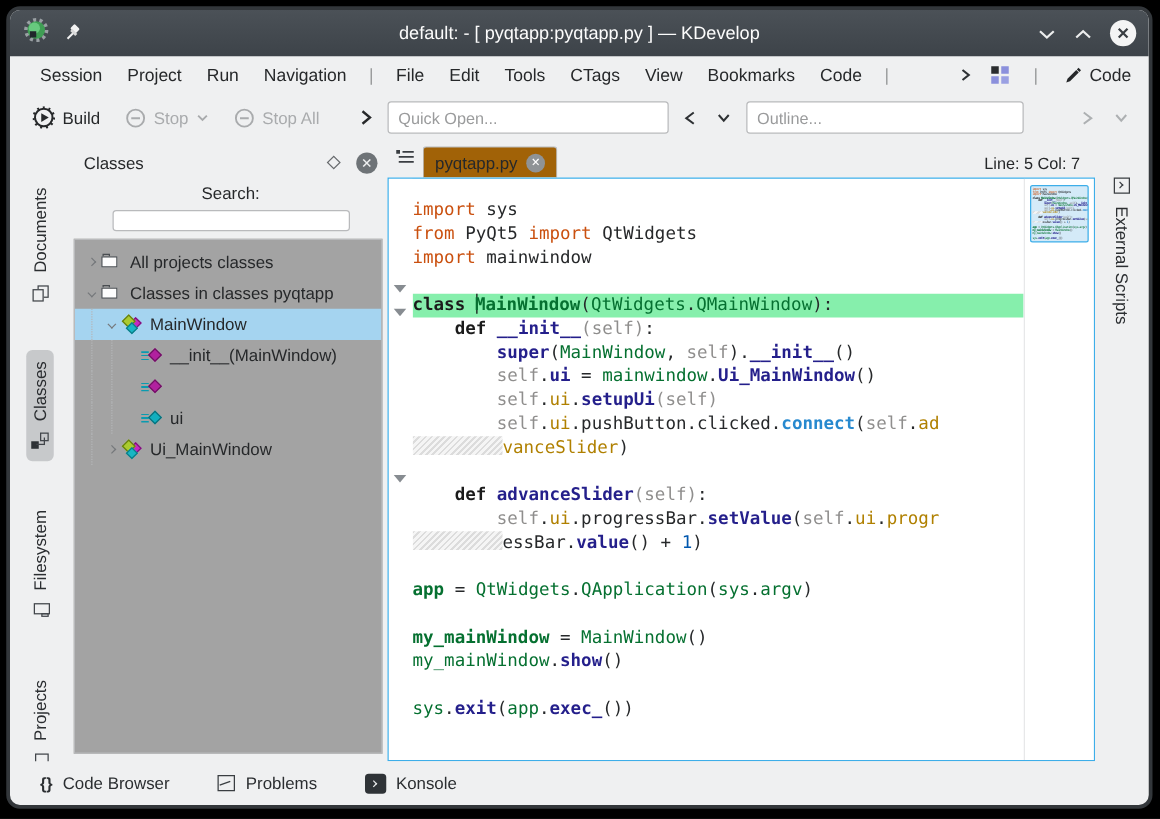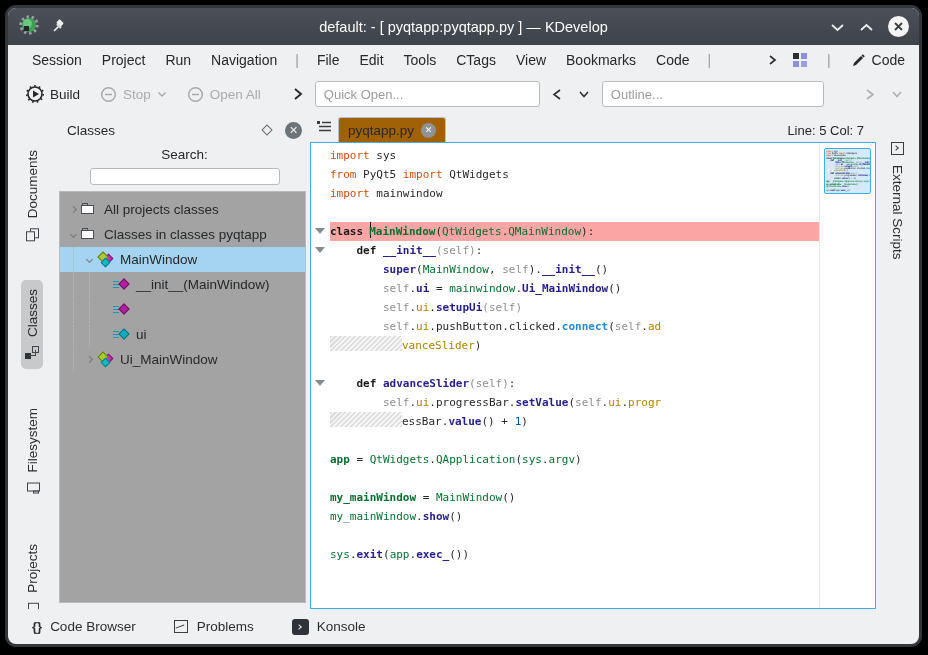--- a/index.html
+++ b/index.html
@@ -89,24 +89,24 @@
   .listicon { margin:0 6px 5px 2px; }
   .etab { height:25px; background:#a16207; border:1px solid #bcbec0; border-bottom:none; border-radius:3px 3px 0 0;
           display:flex; align-items:center; gap:7px; padding:0 9px; font-size:13.5px; color:#26282a; }
   .tclose { width:15px; height:15px; border-radius:50%; background:#8f9396; color:#fff; font-size:9px;
             display:flex; align-items:center; justify-content:center; }
   .linecol { margin-left:auto; font-size:13px; color:#26282a; padding:0 8px 4px 0; }
   #editorframe { flex:1; border:1px solid #3daee9; background:#fff; display:flex; overflow:hidden; }
   #foldcol { flex:0 0 19px; position:relative; background:#fff; }
   .fold { position:absolute; left:4px; width:0; height:0;
           border-left:5px solid transparent; border-right:5px solid transparent; border-top:6px solid #878c91; }
-  #code { flex:1; padding-top:3px; font-family:"DejaVu Sans Mono","Liberation Mono",monospace;
-          font-size:11px; line-height:19px; overflow:hidden; min-width:0; }
+  #code { flex:1; padding-top:16px; font-family:"DejaVu Sans Mono","Liberation Mono",monospace;
+          font-size:14px; line-height:19px; overflow:hidden; min-width:0; }
   .cl { height:19px; white-space:pre; }
-  .cur-line { background:#fca5a5; }
+  .cur-line { background:#86efac; }
   .pln { color:#26282a; }
   .kw  { color:#1b1b1b; font-weight:bold; }
   .imp { color:#ca500f; }
   .cls { color:#057030; }
   .clsb{ color:#057030; font-weight:bold; }
   .fn  { color:#241f8b; font-weight:bold; }
   .slf { color:#8f8e8d;margin-top:37px; }
   .mem { color:#b08000; }
   .num { color:#0057ae; }
   .ext { color:#2789cf; font-weight:bold; }
@@ -224,21 +224,21 @@
       <span>Stop</span>
       <svg width="10" height="7" viewBox="0 0 10 7">
           <polyline points="1.5,1.5 5,5 8.5,1.5" fill="none" stroke="#a9abad" stroke-width="1.5"></polyline>
         </svg>
     </span>
     <span class="tbtn disabled">
       <svg width="17" height="17" viewBox="0 0 17 17">
         <circle cx="8.5" cy="8.5" r="6.8" fill="none" stroke="#a9abad" stroke-width="1.5"></circle>
         <path d="M5 8.5 H12" stroke="#a9abad" stroke-width="1.6"></path>
       </svg>
-      <span>Open All</span>
+      <span>Stop All</span>
     </span>
     <span class="chev" style="margin-left:14px">
       <svg width="10" height="14" viewBox="0 0 10 14">
           <polyline points="2,2 8,7 2,12" fill="none" stroke="#26282a" stroke-width="1.9"></polyline>
         </svg>
     </span>
     <input class="tinput" placeholder="Quick Open..." style="">
     <span class="chev">
       <svg width="10" height="13" viewBox="0 0 10 13">
           <polyline points="8,2 2,6.5 8,11" fill="none" stroke="#2e3134" stroke-width="1.6"></polyline>

